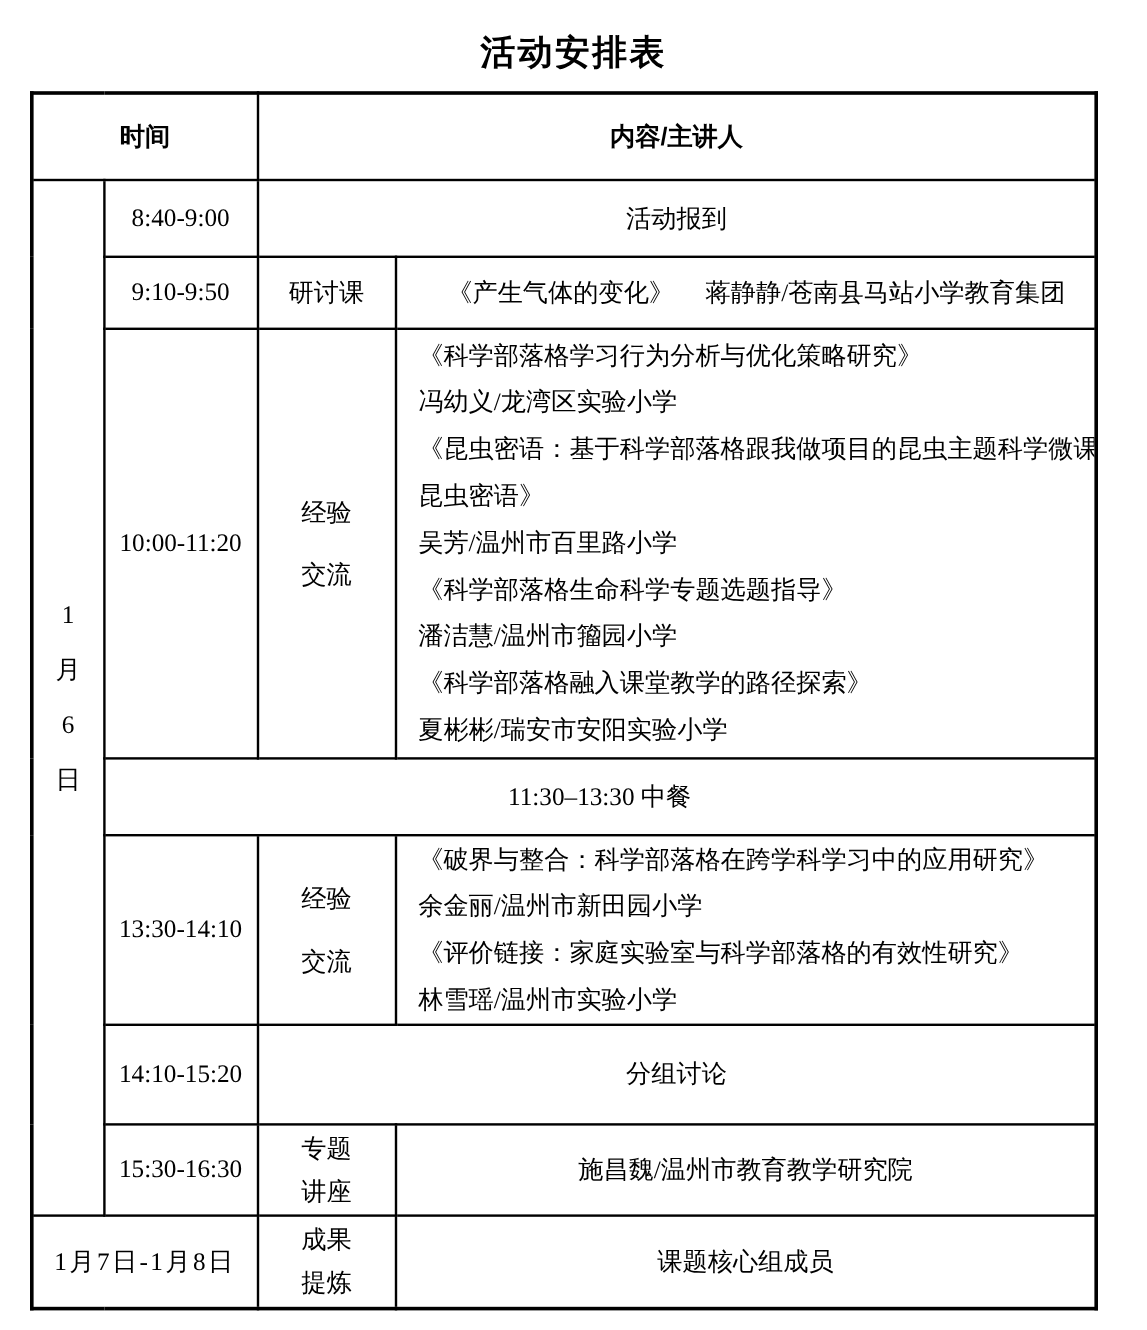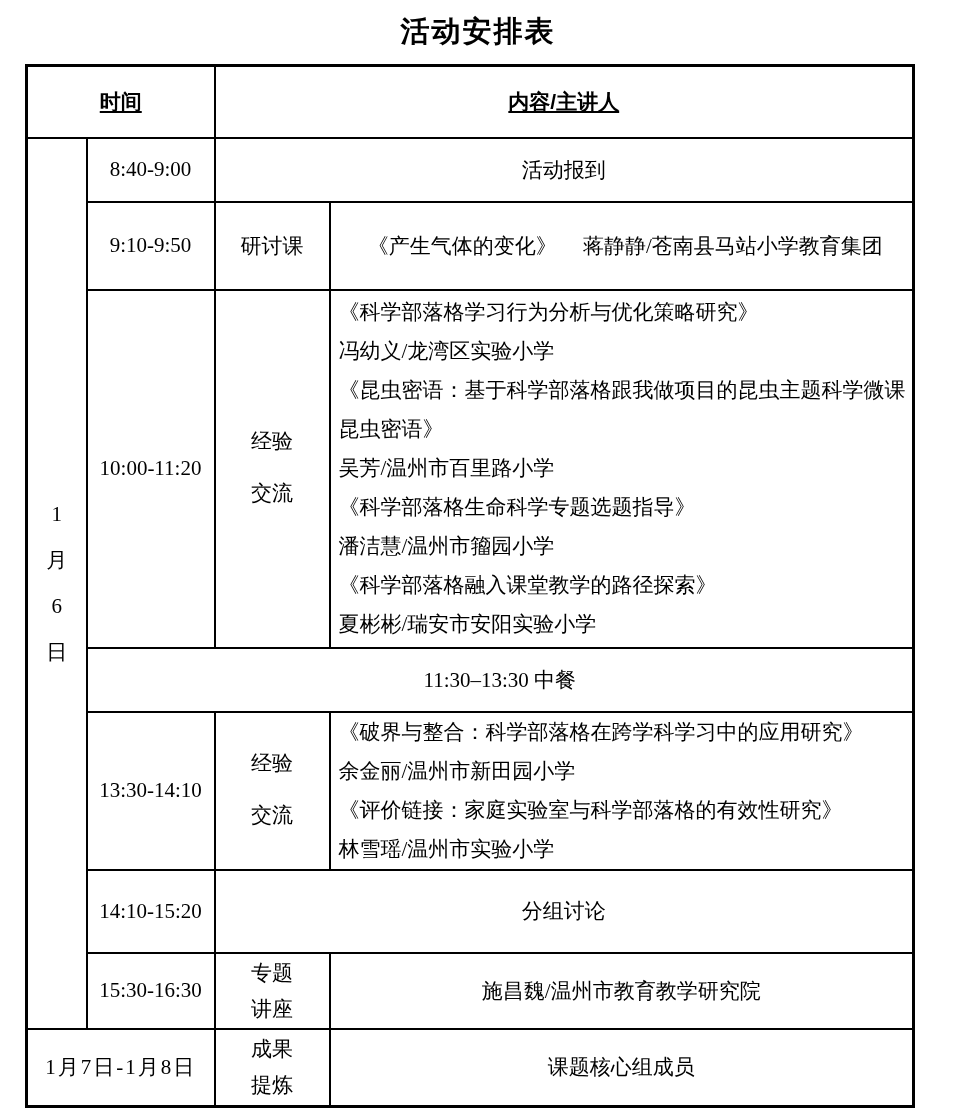--- a/index.html
+++ b/index.html
@@ -6,21 +6,21 @@
   body {
     width: 956px; height: 1108px;
     background: #ffffff;
     font-family: "Liberation Serif", "DejaVu Serif", serif;
     color: #000000;
     overflow: hidden;
   }
   .page-title {
     width: 956px;
     text-align: center;
-    padding-top: 12px;
+    padding-top: 24px;
     font-family: "Liberation Sans", "DejaVu Sans", sans-serif;
     font-weight: bold;
     font-size: 29px;
     letter-spacing: 2px;
   }
   table.schedule {
     border-collapse: collapse;
     table-layout: fixed;
     margin: 12px 0 0 25px;
     width: 887px;
@@ -31,32 +31,32 @@
     vertical-align: middle;
     text-align: center;
     font-size: 21px;
     overflow: hidden;
   }
   .hdr {
     font-family: "Liberation Sans", "DejaVu Sans", sans-serif;
     font-weight: bold;
     font-size: 22px;
   }
-  .rowHeader { height: 72px; text-decoration: underline; }
+  .rowHeader { height: 72px; }
   .rowR1 { height: 64px; }
-  .rowR2 { height: 88px; border-radius: 32px; }
+  .rowR2 { height: 60px; border-radius: 32px; }
   .rowR3 { height: 358px; }
   .rowR4 { height: 64px; }
   .rowR5 { height: 156px; }
   .rowR6 { height: 83px; }
   .rowR7 { height: 76px; }
   .rowR8 { height: 78px; }
-  td.leftcell { text-align: left; padding-left: 8px; }
+  td.leftcell { text-align: left; padding-left: 18px; }
   .content-line { line-height: 39px; white-space: nowrap; text-align: left; }
-  .cat-line-tall { line-height: 52px; font-family: Liberation Mono, monospace; }
+  .cat-line-tall { line-height: 52px; }
   .cat-line-short { line-height: 36px; }
   .date-char { line-height: 46px; }
   .spaced { letter-spacing: 2px; margin-left: 40px; }
 </style>
 </head>
 <body>
 
 <div class="page-title">活动安排表</div>
 
 <table class="schedule">

